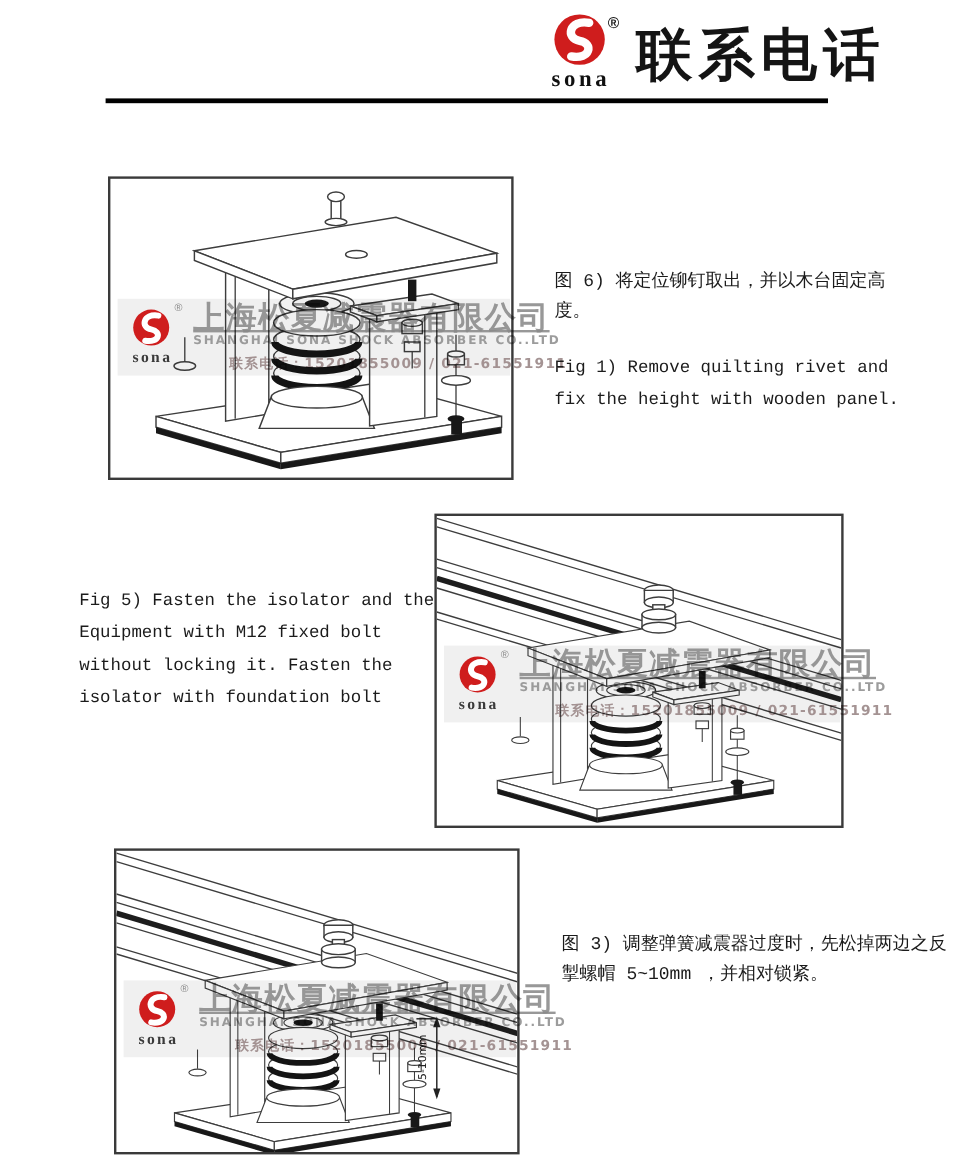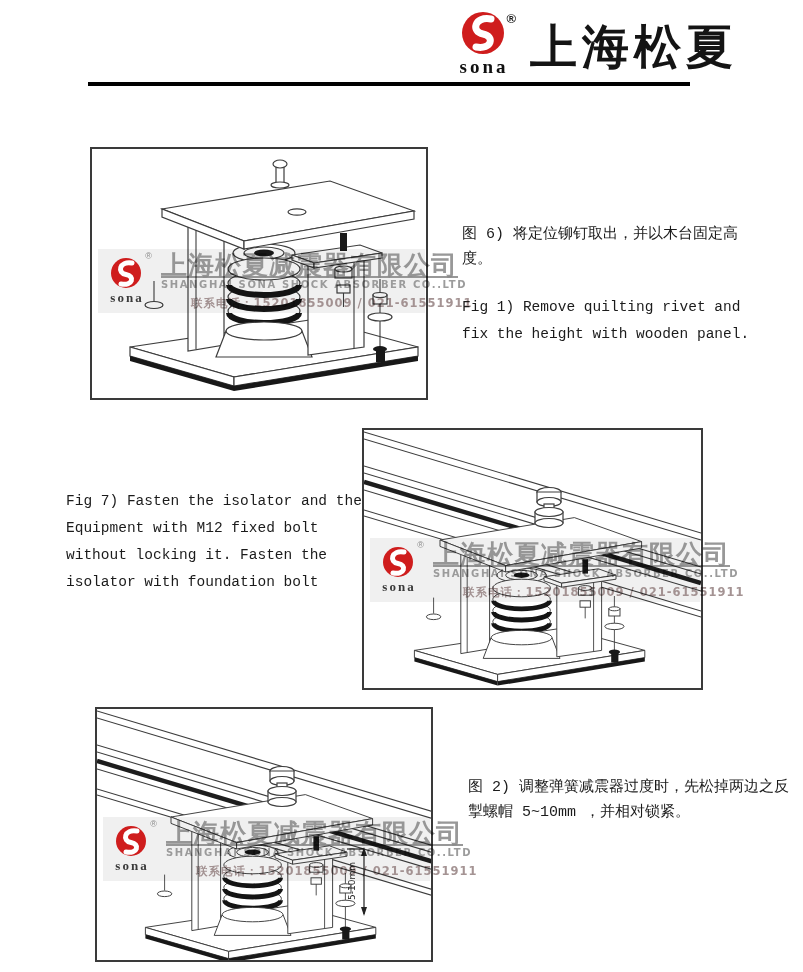--- a/index.html
+++ b/index.html
@@ -68,21 +68,21 @@
 
   <div class="brand">
     <div class="brand-logo">
       <svg width="46" height="46" viewBox="0 0 46 46">
         <circle cx="22" cy="23" r="21" fill="#cf1d1d"></circle>
         <path d="M30,9 C13,6 10,22 22,24 C34,26 31,40 15,37" fill="none" stroke="#ffffff" stroke-width="7" stroke-linecap="round"></path>
       </svg>
       <span class="brand-reg">®</span>
       <div class="brand-sona">sona</div>
     </div>
-    <div class="brand-name">上海松夏</div>
+    <div class="brand-name">联系电话</div>
   </div>
   <div class="header-rule"></div>
 
   <div class="figbox" id="figbox-1">
     <svg class="draw" viewBox="0 0 334 249">
       <g id="iso-body">
 
         <polygon class="wf" points="38,198 224,170 326,198 142,228"></polygon>
         <polygon class="wf" points="38,198 38,207 142,237 142,228"></polygon>
         <polygon class="wf" points="142,228 142,237 326,207 326,198"></polygon>
@@ -197,21 +197,21 @@
       </div>
       <div class="wm-text">
         <div class="wm-cn">上海松夏减震器有限公司</div>
         <div class="wm-en">SHANGHAI SONA SHOCK ABSORBER CO..LTD</div>
         <div class="wm-phone">联系电话：15201855009 / 021-61551911</div>
       </div>
     </div>
   </div>
 
   <div class="caption" id="cap-2">
-    <p class="en">Fig 7) Fasten the isolator and the Equipment  with M12 fixed bolt without locking it. Fasten  the isolator with foundation bolt</p>
+    <p class="en">Fig 5) Fasten the isolator and the Equipment  with M12 fixed bolt without locking it. Fasten  the isolator with foundation bolt</p>
   </div>
 
   <div class="figbox" id="figbox-3">
     <svg class="draw" viewBox="0 0 334 251">
       <use href="#beam-rails"></use>
       <use href="#iso-body" transform="translate(18,60) scale(0.8)"></use>
       <use href="#beam-bolt"></use>
 
       <g>
         <line class="dim" x1="250" y1="140" x2="267" y2="140"></line>
@@ -232,16 +232,16 @@
       </div>
       <div class="wm-text">
         <div class="wm-cn">上海松夏减震器有限公司</div>
         <div class="wm-en">SHANGHAI SONA SHOCK ABSORBER CO..LTD</div>
         <div class="wm-phone">联系电话：15201855009 / 021-61551911</div>
       </div>
     </div>
   </div>
 
   <div class="caption" id="cap-3">
-    <p class="zh">图 2) 调整弹簧减震器过度时，先松掉两边之反掣螺帽 5~10mm ，并相对锁紧。</p>
+    <p class="zh">图 3) 调整弹簧减震器过度时，先松掉两边之反掣螺帽 5~10mm ，并相对锁紧。</p>
   </div>
 
 </div>
 
 </body></html>

